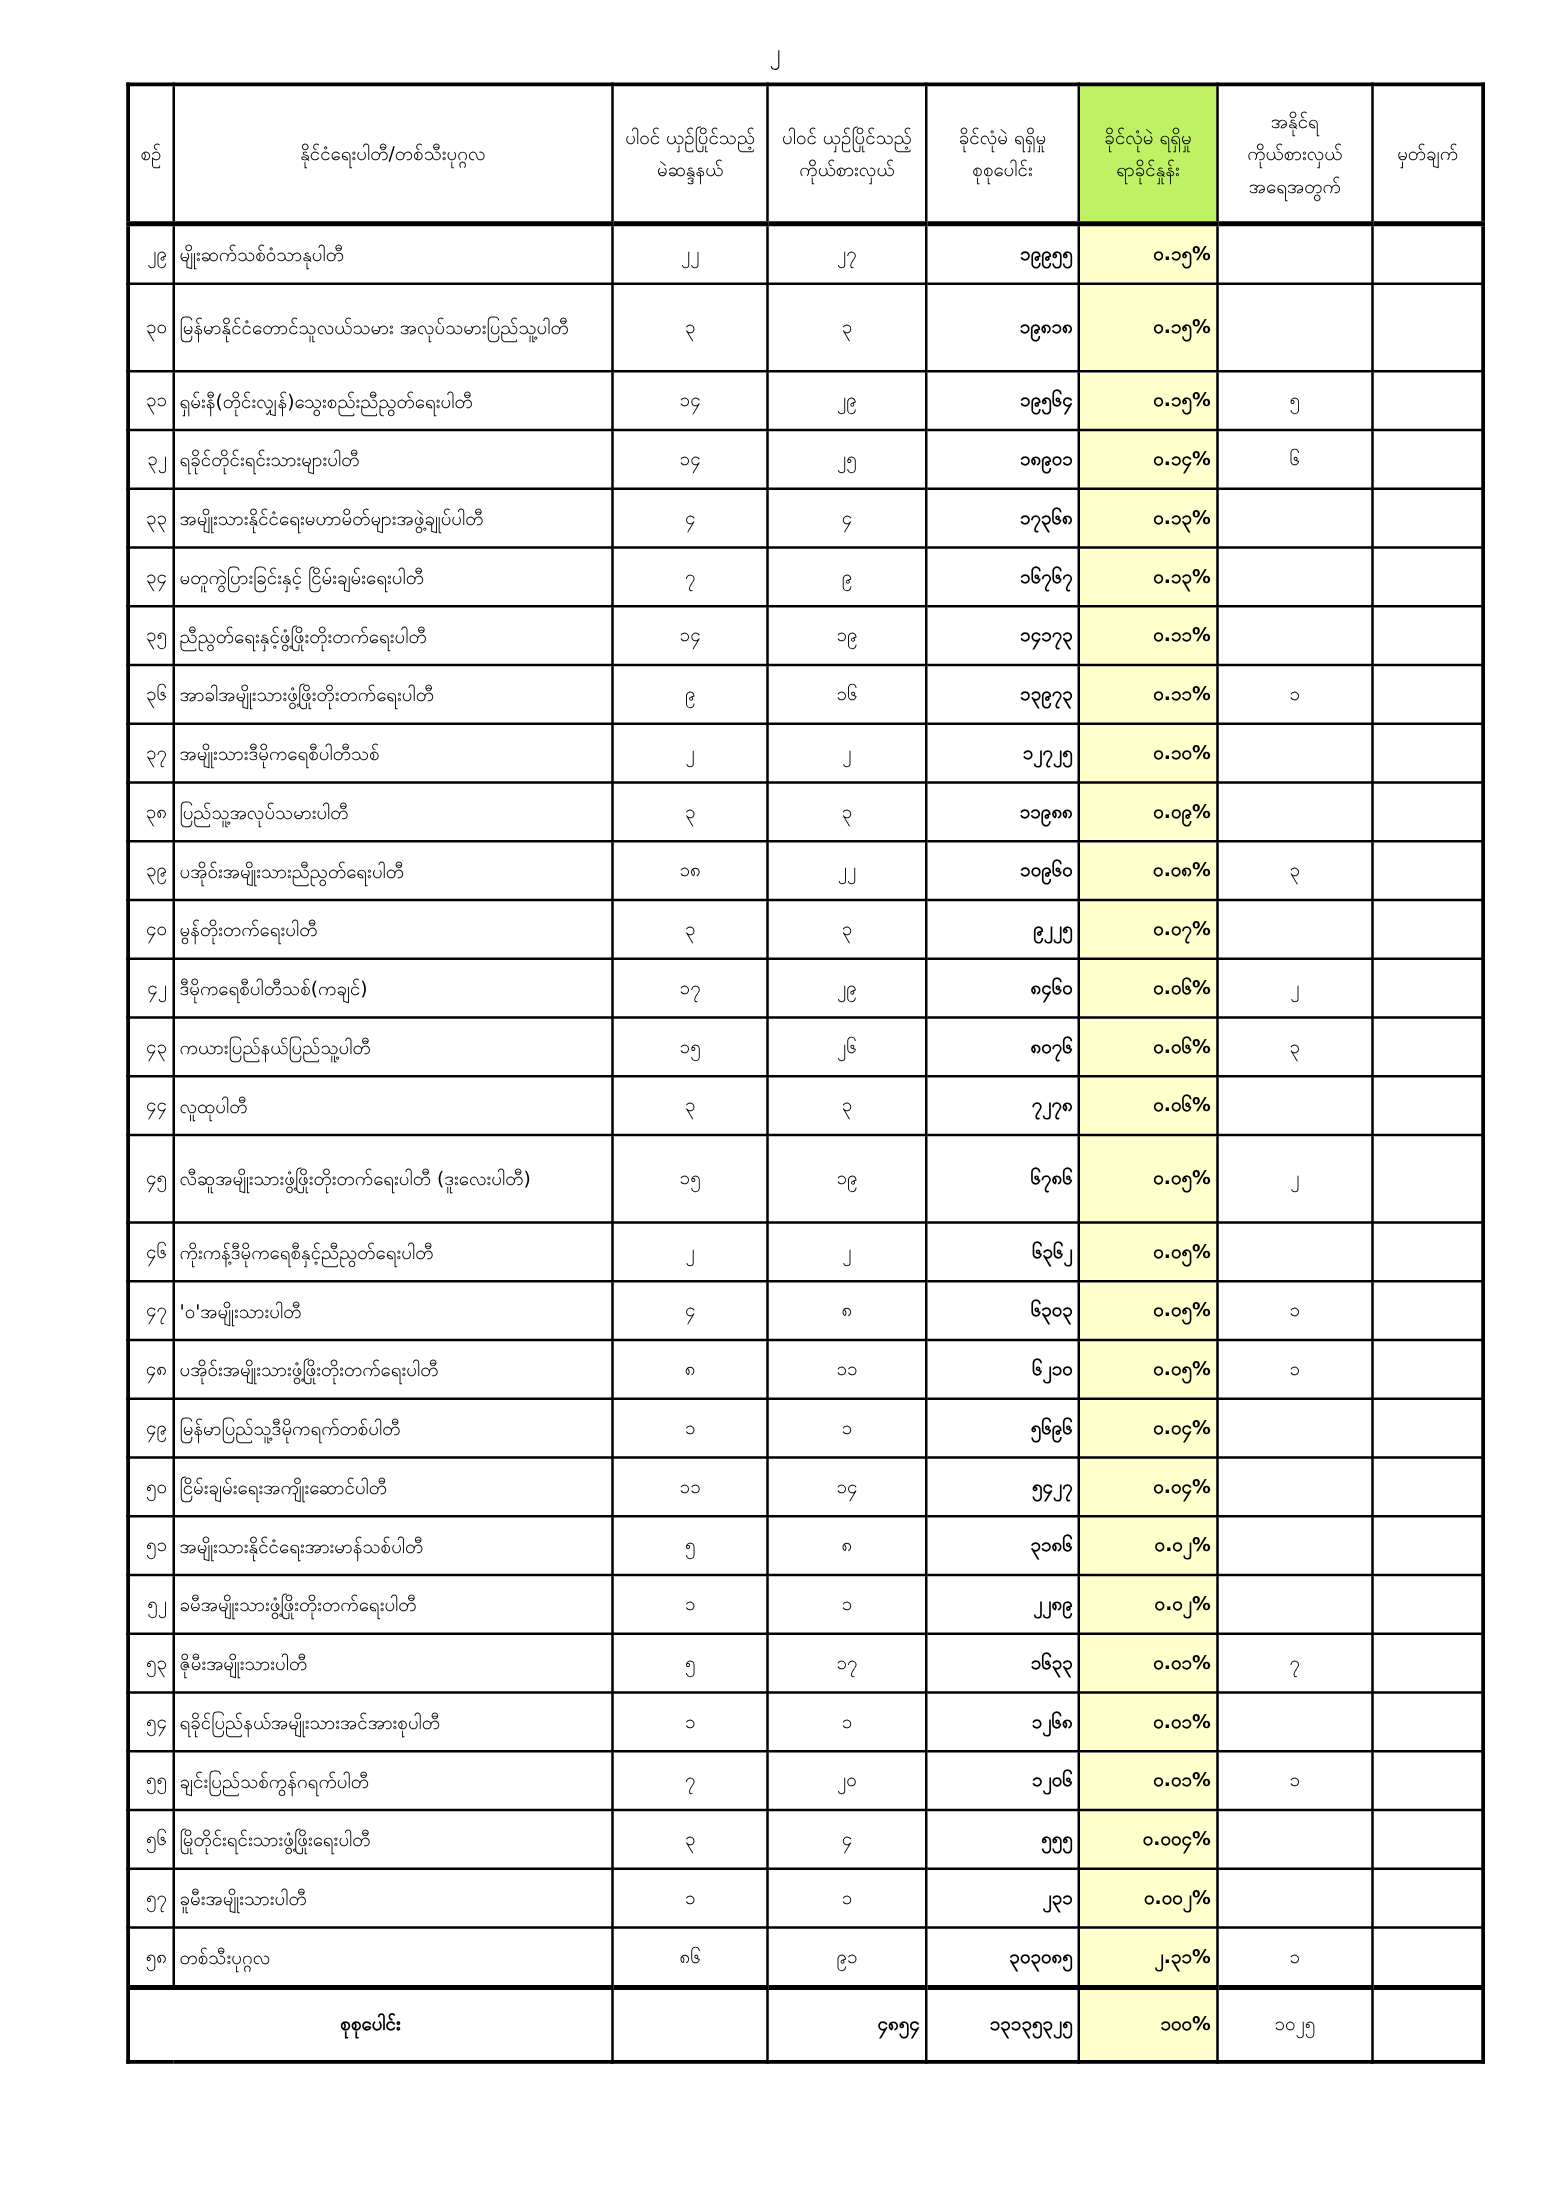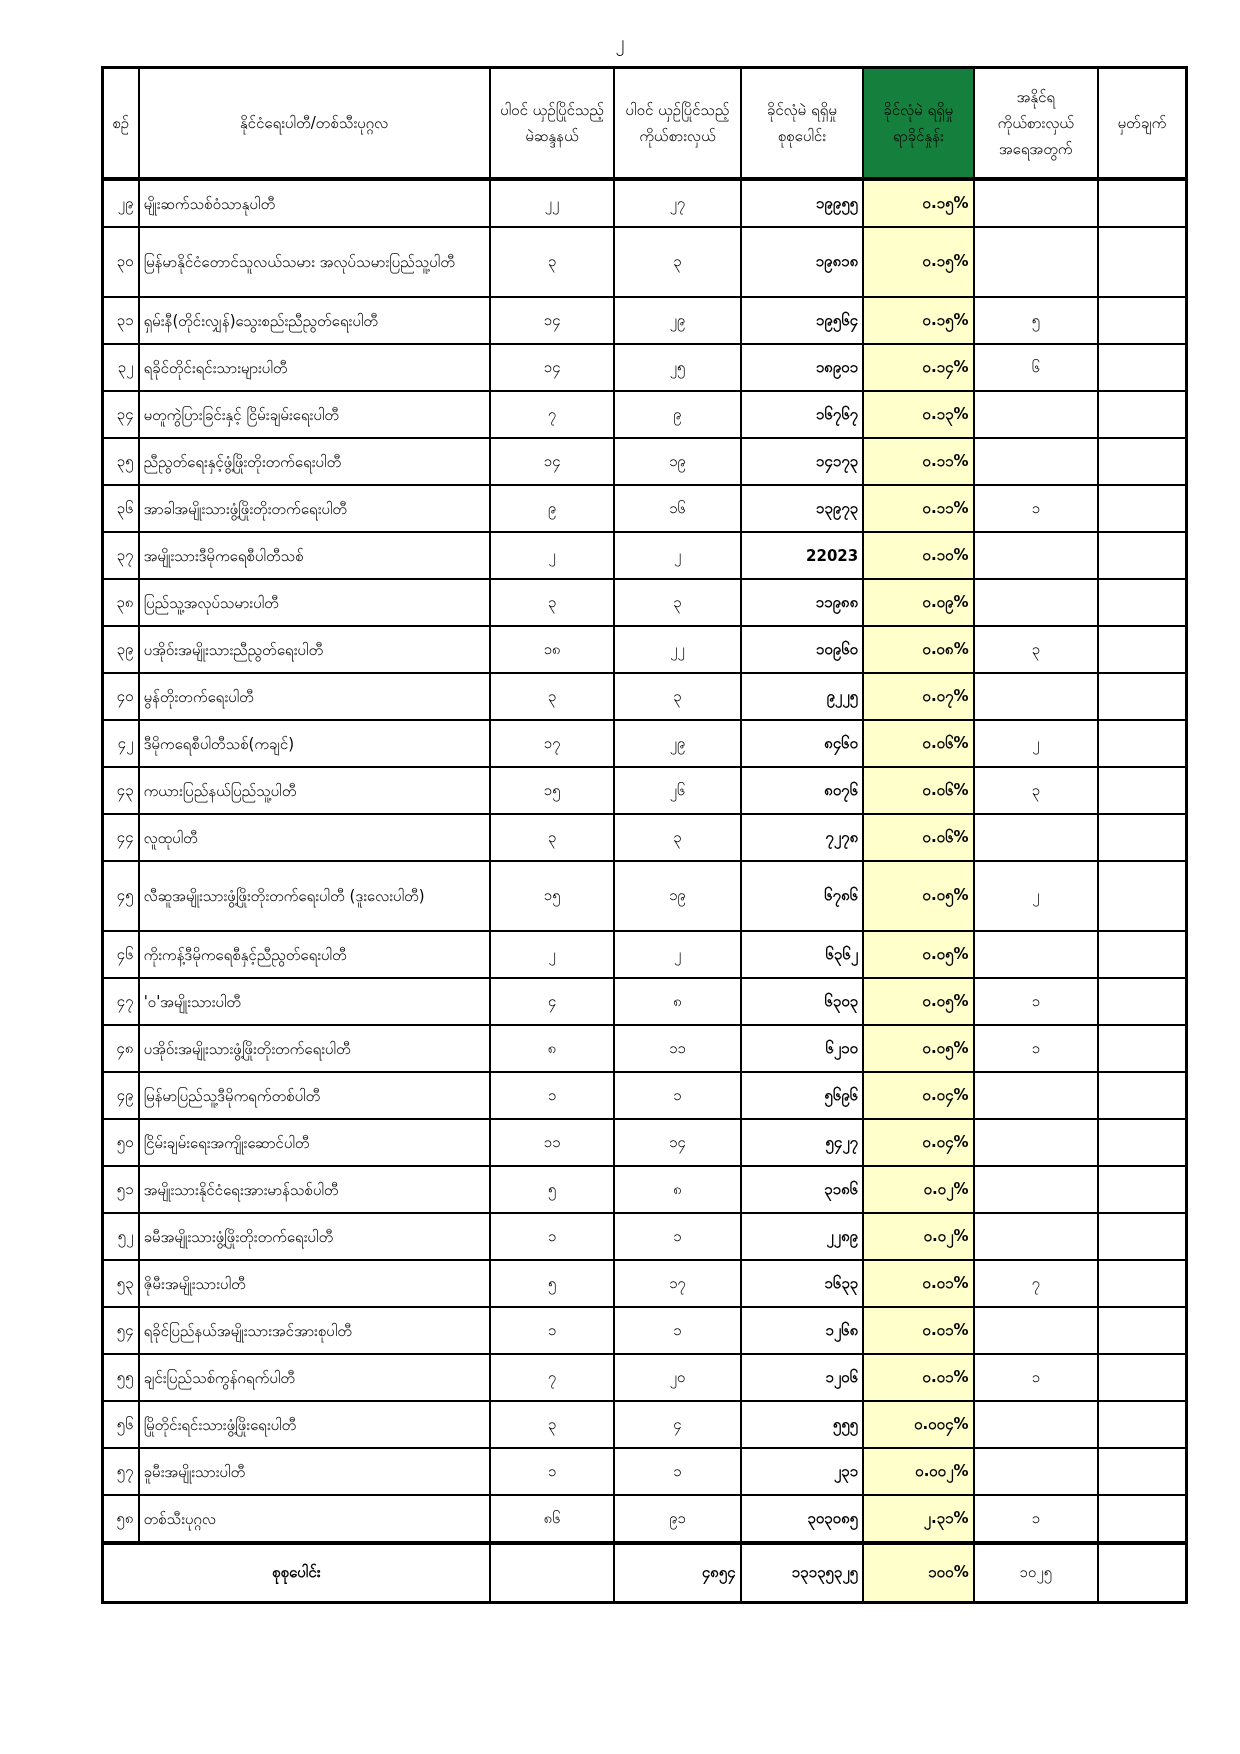--- a/index.html
+++ b/index.html
@@ -9,21 +9,21 @@
   table.tbl td, table.tbl th { border: 2px solid #000; font-size: 15px; padding: 2px 4px; overflow: hidden; }
   table.tbl { border: 3px solid #000; }
   th { font-weight: normal; text-align: center; vertical-align: middle; height: 104px; line-height: 26px; border-bottom: 4px solid #000 !important; }
   td { height: 41px; }
   tr.tall td { height: 64px; }
   td.no { text-align: right; padding-right: 3px; font-size: 16px; }
   td.name { text-align: left; line-height: 26px; }
   td.c { text-align: center; font-size: 16px; }
   td.r { text-align: right; font-weight: bold; font-size: 16px; padding-right: 6px; margin-left: 36px; }
   td.pct { text-align: right; font-weight: bold; background: #ffffcc; font-size: 16px; padding-right: 6px; margin-left: 20px; }
-  th.pcth { background: #15803d; }
+  th.pcth { background: #bef264; }
   tr.total td { height: 52px; border-top: 4px solid #000000; }
   td.total-label { text-align: center; font-weight: bold; }
   col.c1 { width: 36px; } col.c2 { width: 350px; } col.c3 { width: 124px; } col.c4 { width: 126px; }
   col.c5 { width: 122px; } col.c6 { width: 110px; } col.c7 { width: 124px; } col.c8 { width: 88px; }
 </style>
 </head>
 <body>
 
 <div class="page-num">၂</div>
 
@@ -85,20 +85,30 @@
         <td class="no">၃၂</td>
         <td class="name">ရခိုင်တိုင်းရင်းသားများပါတီ</td>
         <td class="c">၁၄</td>
         <td class="c">၂၅</td>
         <td class="r">၁၈၉၀၁</td>
         <td class="pct">၀.၁၄%</td>
         <td class="c">၆</td>
         <td></td>
       </tr>
       <tr>
+        <td class="no">၃၃</td>
+        <td class="name">အမျိုးသားနိုင်ငံရေးမဟာမိတ်များအဖွဲ့ချုပ်ပါတီ</td>
+        <td class="c">၄</td>
+        <td class="c">၄</td>
+        <td class="r">၁၇၃၆၈</td>
+        <td class="pct">၀.၁၃%</td>
+        <td class="c"></td>
+        <td></td>
+      </tr>
+      <tr>
         <td class="no">၃၄</td>
         <td class="name">မတူကွဲပြားခြင်းနှင့် ငြိမ်းချမ်းရေးပါတီ</td>
         <td class="c">၇</td>
         <td class="c">၉</td>
         <td class="r">၁၆၇၆၇</td>
         <td class="pct">၀.၁၃%</td>
         <td class="c"></td>
         <td></td>
       </tr>
       <tr>
@@ -119,21 +129,21 @@
         <td class="r">၁၃၉၇၃</td>
         <td class="pct">၀.၁၁%</td>
         <td class="c">၁</td>
         <td></td>
       </tr>
       <tr>
         <td class="no">၃၇</td>
         <td class="name">အမျိုးသားဒီမိုကရေစီပါတီသစ်</td>
         <td class="c">၂</td>
         <td class="c">၂</td>
-        <td class="r">22023</td>
+        <td class="r">၁၂၇၂၅</td>
         <td class="pct">၀.၁၀%</td>
         <td class="c"></td>
         <td></td>
       </tr>
       <tr>
         <td class="no">၃၈</td>
         <td class="name">ပြည်သူ့အလုပ်သမားပါတီ</td>
         <td class="c">၃</td>
         <td class="c">၃</td>
         <td class="r">၁၁၉၈၈</td>

